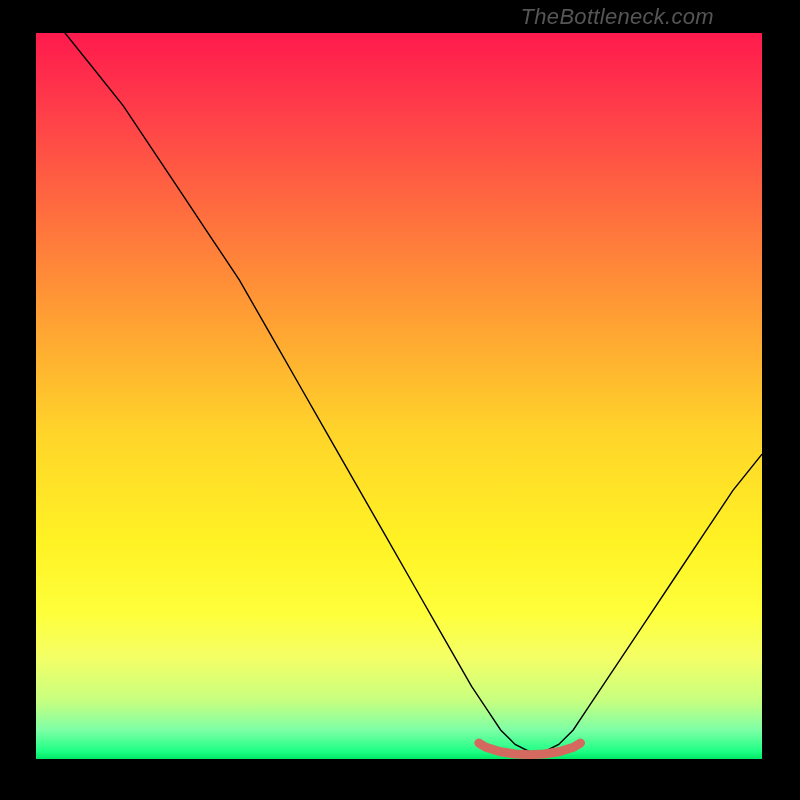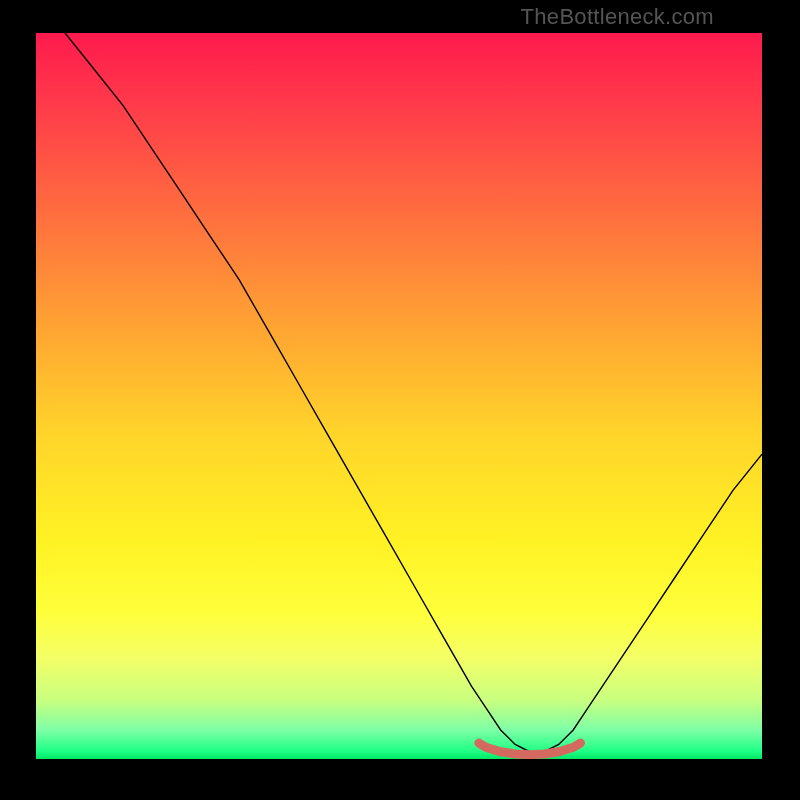--- a/index.html
+++ b/index.html
@@ -8,20 +8,21 @@
     width: 800px;
     height: 800px;
     background: #000000;
     overflow: hidden;
     font-family: Arial, Helvetica, sans-serif;
   }
   .container {
     position: relative;
     width: 732px;
     height: 800px;
+    font-style: italic;
   }
   .watermark {
     position: absolute;
     top: 4px;
     right: 18px;
     color: #555555;
     font-size: 22px;
     letter-spacing: 0.3px;
     z-index: 10;
   }

